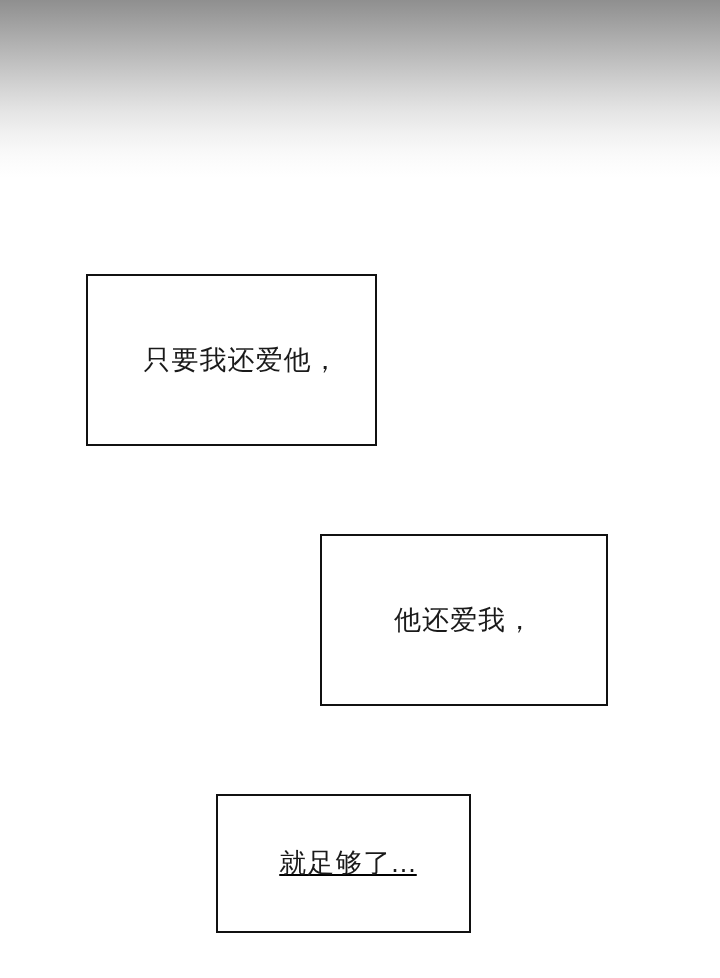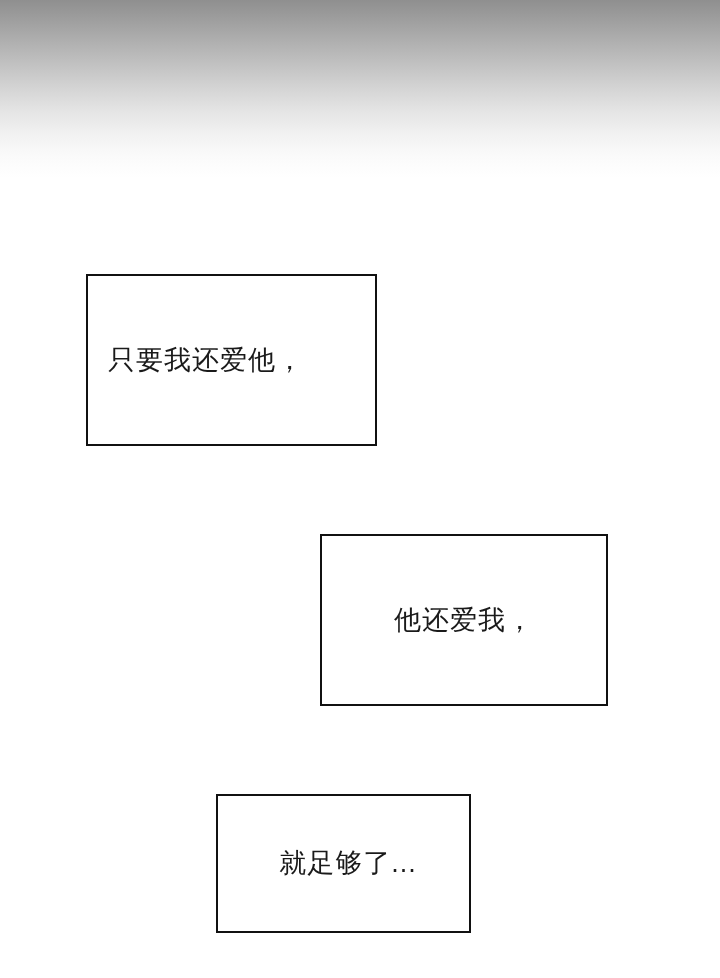--- a/index.html
+++ b/index.html
@@ -53,37 +53,38 @@
     font-size: 27px;
     line-height: 1.35;
     letter-spacing: 1px;
     white-space: pre;
   }
   #bubble-1 {
     left: 86px;
     top: 274px;
     width: 291px;
     height: 172px;
-    justify-content: flex-start;
+    justify-content: center;
     padding-left: 20px;
   }
   #bubble-2 {
     left: 320px;
     top: 534px;
     width: 288px;
     height: 172px;
     justify-content: center;
   }
   #bubble-3 {
     left: 216px;
     top: 794px;
     width: 255px;
     height: 139px;
     justify-content: center;
     padding-left: 9px;
+    text-decoration: underline;
   }
 </style>
 </head>
 <body>
 
 <div id="page">
 
   <div class="gradient-band"></div>
   <div class="white-fill"></div>
 

